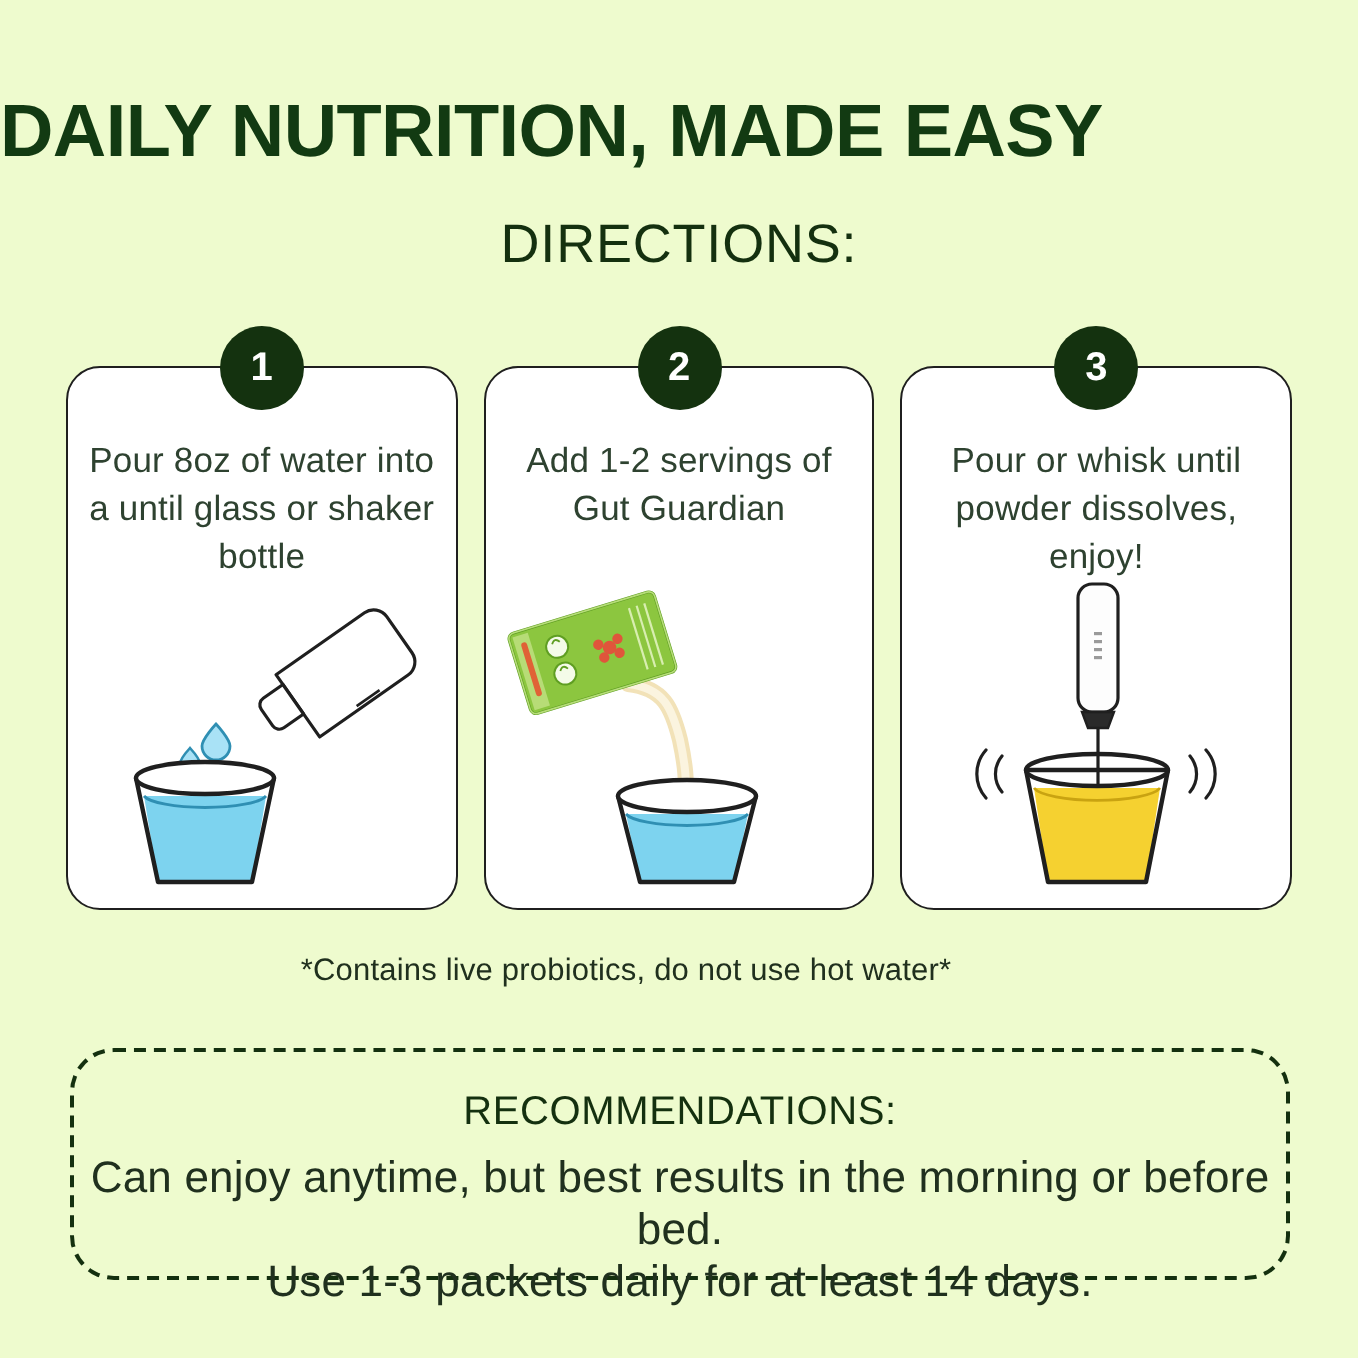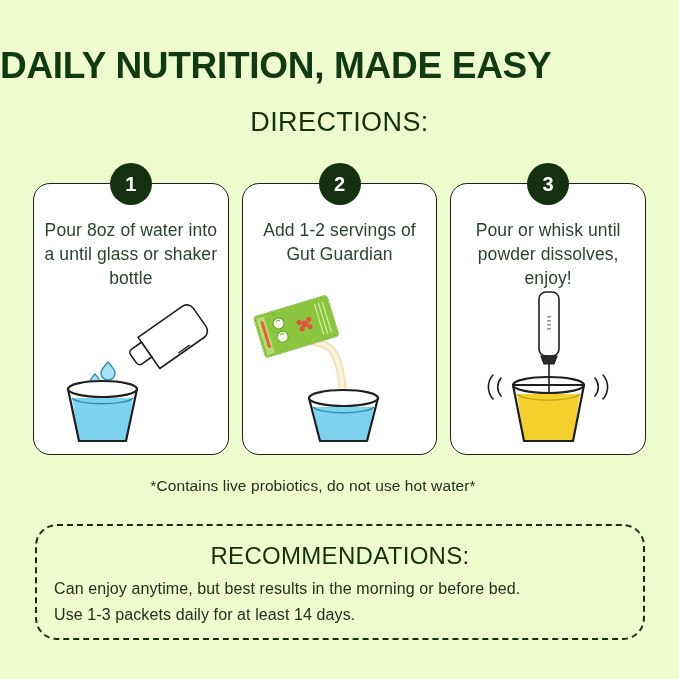--- a/index.html
+++ b/index.html
@@ -129,32 +129,32 @@
     border: 2.2px dashed #14300F;
     border-radius: 22px;
     background: transparent;
   }
   .rec-title {
     position: absolute;
     top: 16px;
     left: 0;
     width: 100%;
     text-align: center;
-    font-size: 24px;
+    font-size: 20px;
     line-height: 28px;
     color: #14300F;
     letter-spacing: 0.3px;
   }
   .rec-body {
     position: absolute;
     top: 50px;
-    left: 17px;
+    left: 0;
     width: 100%;
-    text-align: left;
-    font-size: 16px;
+    text-align: center;
+    font-size: 22px;
     line-height: 26px;
     color: #20301E;
     letter-spacing: 0.1px;
   }
   .rec-line { display: block; }
 </style>
 </head>
 <body>
 
 <div class="page">

